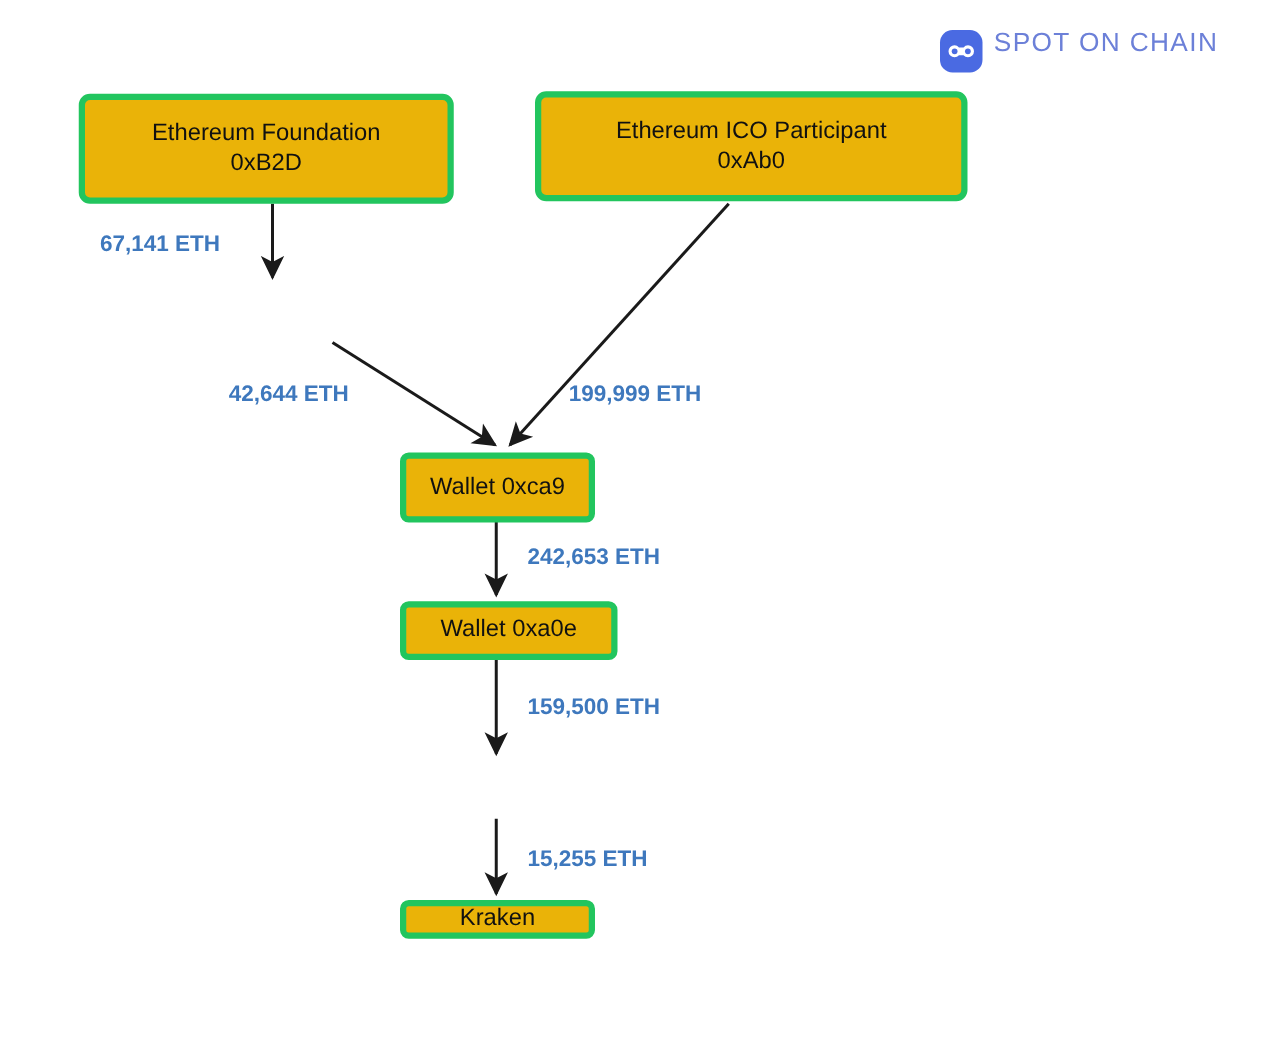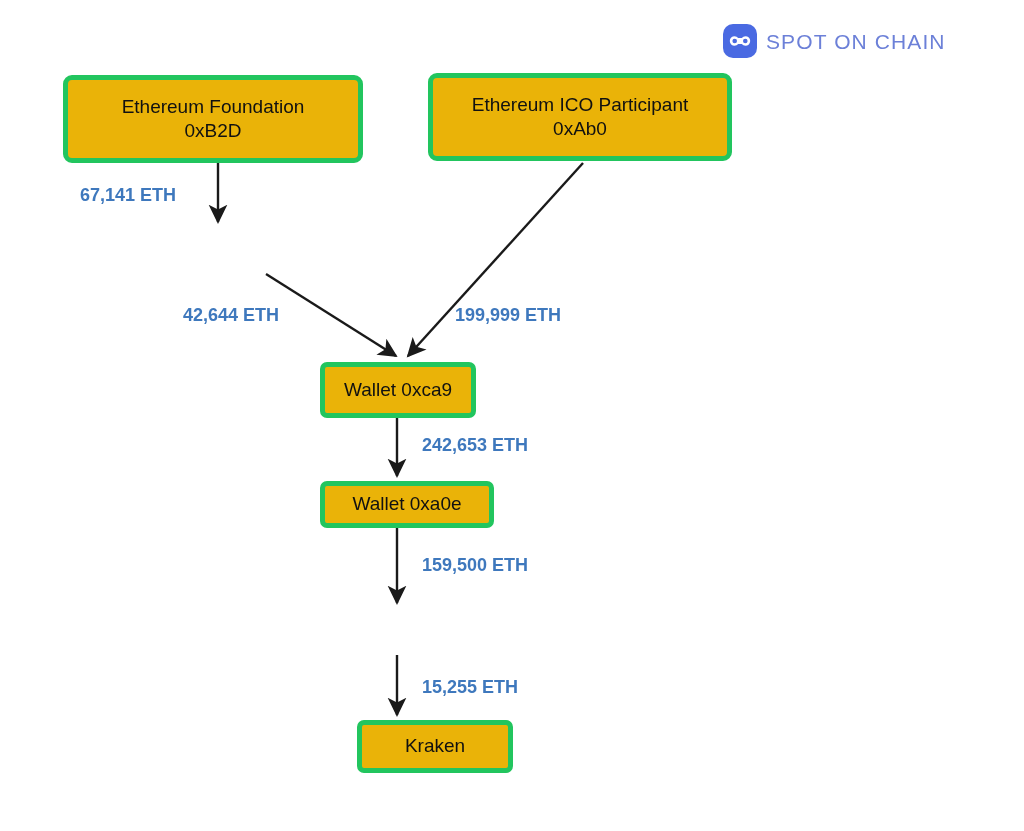--- a/index.html
+++ b/index.html
@@ -17,23 +17,22 @@
     width: 1024px;
     height: 831px;
     background: #ffffff;
     overflow: hidden;
   }
 
   
   .brand {
     position: absolute;
     top: 24px;
-    left: 723px;
+    left: 752px;
     display: flex;
-    align-items: center;
     gap: 9px;
   }
   .brand-mark {
     width: 34px;
     height: 34px;
     border-radius: 10px;
     background: #4a6ae2;
     display: flex;
     align-items: center;
     justify-content: center;
@@ -70,26 +69,26 @@
     justify-content: center;
     text-align: center;
     color: #111111;
     font-size: 19px;
     line-height: 1.28;
     padding: 2px 6px;
   }
   .node .line2 { display: block; }
 
   .node-eth-foundation { left: 63px;  top: 75px;  width: 300px; height: 88px; border-radius: 9px; }
-  .node-ico-participant{ left: 428px; top: 73px;  width: 304px; height: 88px; border-radius: 9px; }
+  .node-ico-participant{ left: 428px; top: 73px;  width: 346px; height: 88px; border-radius: 9px; }
   .node-wallet-ccd     { left: 134px; top: 227px; width: 157px; height: 46px; }
   .node-wallet-ca9     { left: 320px; top: 362px; width: 156px; height: 56px; }
   .node-wallet-a0e     { left: 320px; top: 481px; width: 174px; height: 47px; }
   .node-wallet-db3     { left: 320px; top: 608px; width: 156px; height: 47px; }
-  .node-kraken         { left: 320px; top: 720px; width: 156px; height: 53px; margin-left: 37px; }
+  .node-kraken         { left: 320px; top: 720px; width: 156px; height: 31px; }
 
   
   .edge-label {
     position: absolute;
     color: #3e78bd;
     font-weight: bold;
     font-size: 18px;
     white-space: nowrap;
     line-height: 1;
   }

